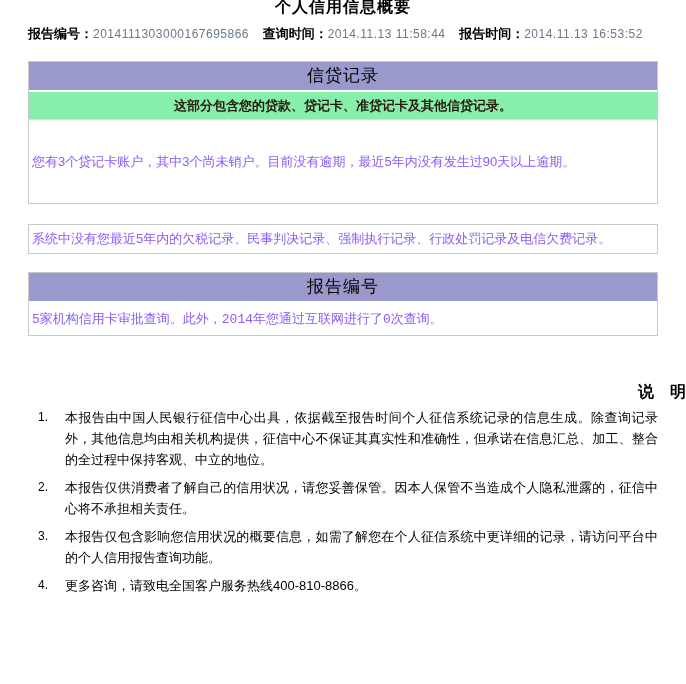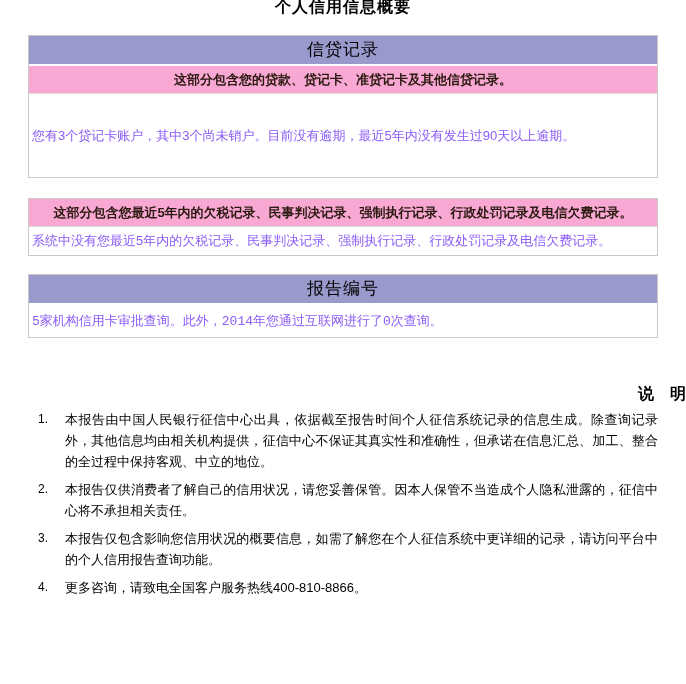--- a/index.html
+++ b/index.html
@@ -46,21 +46,21 @@
     height:28px;
     background:#9999cc;
     border-bottom:2px solid #ffffff;
     color:#000000;
     font-size:17px;
     line-height:28px;
     text-align:center;
     letter-spacing:1px;
   }
   .sec-subtitle{
-    background:#f9a8d4;
+    background:#86efac;
     color:#2a1a10;
     font-weight:bold;
     font-size:13px;
     text-align:center;
     height:27px;
     line-height:27px;
     border-bottom:1px solid #e0dcd8;
   }
   .s3 .sec-subtitle{height:25px;line-height:25px;}
   .sec-body{
@@ -105,29 +105,33 @@
     font-size:12px;
   }
 </style>
 </head>
 <body>
 
 <div class="page">
 
   <div class="page-title">个人信用信息概要</div>
 
+  <div class="report-info">
+    <span class="lbl">报告编号：</span><span class="val">2014111303000167695866</span>
+    <span class="lbl gap">查询时间：</span><span class="val">2014.11.13 11:58:44</span>
+    <span class="lbl gap">报告时间：</span><span class="val">2014.11.13 16:53:52</span>
+  </div>
 
   <div class="section s1">
     <div class="sec-header">信贷记录</div>
     <div class="sec-subtitle">这部分包含您的贷款、贷记卡、准贷记卡及其他信贷记录。</div>
     <div class="sec-body">您有3个贷记卡账户，其中3个尚未销户。目前没有逾期，最近5年内没有发生过90天以上逾期。</div>
   </div>
 
   <div class="section s2">
-    <div class="sec-subtitle">这部分包含您最近5年内的欠税记录、民事判决记录、强制执行记录、行政处罚记录及电信欠费记录。</div>
     <div class="sec-body">系统中没有您最近5年内的欠税记录、民事判决记录、强制执行记录、行政处罚记录及电信欠费记录。</div>
   </div>
 
   <div class="section s3">
     <div class="sec-header">报告编号</div>
     <div class="sec-body">5家机构信用卡审批查询。此外，2014年您通过互联网进行了0次查询。</div>
   </div>
 
   <div class="notes-title">说　明</div>
 

